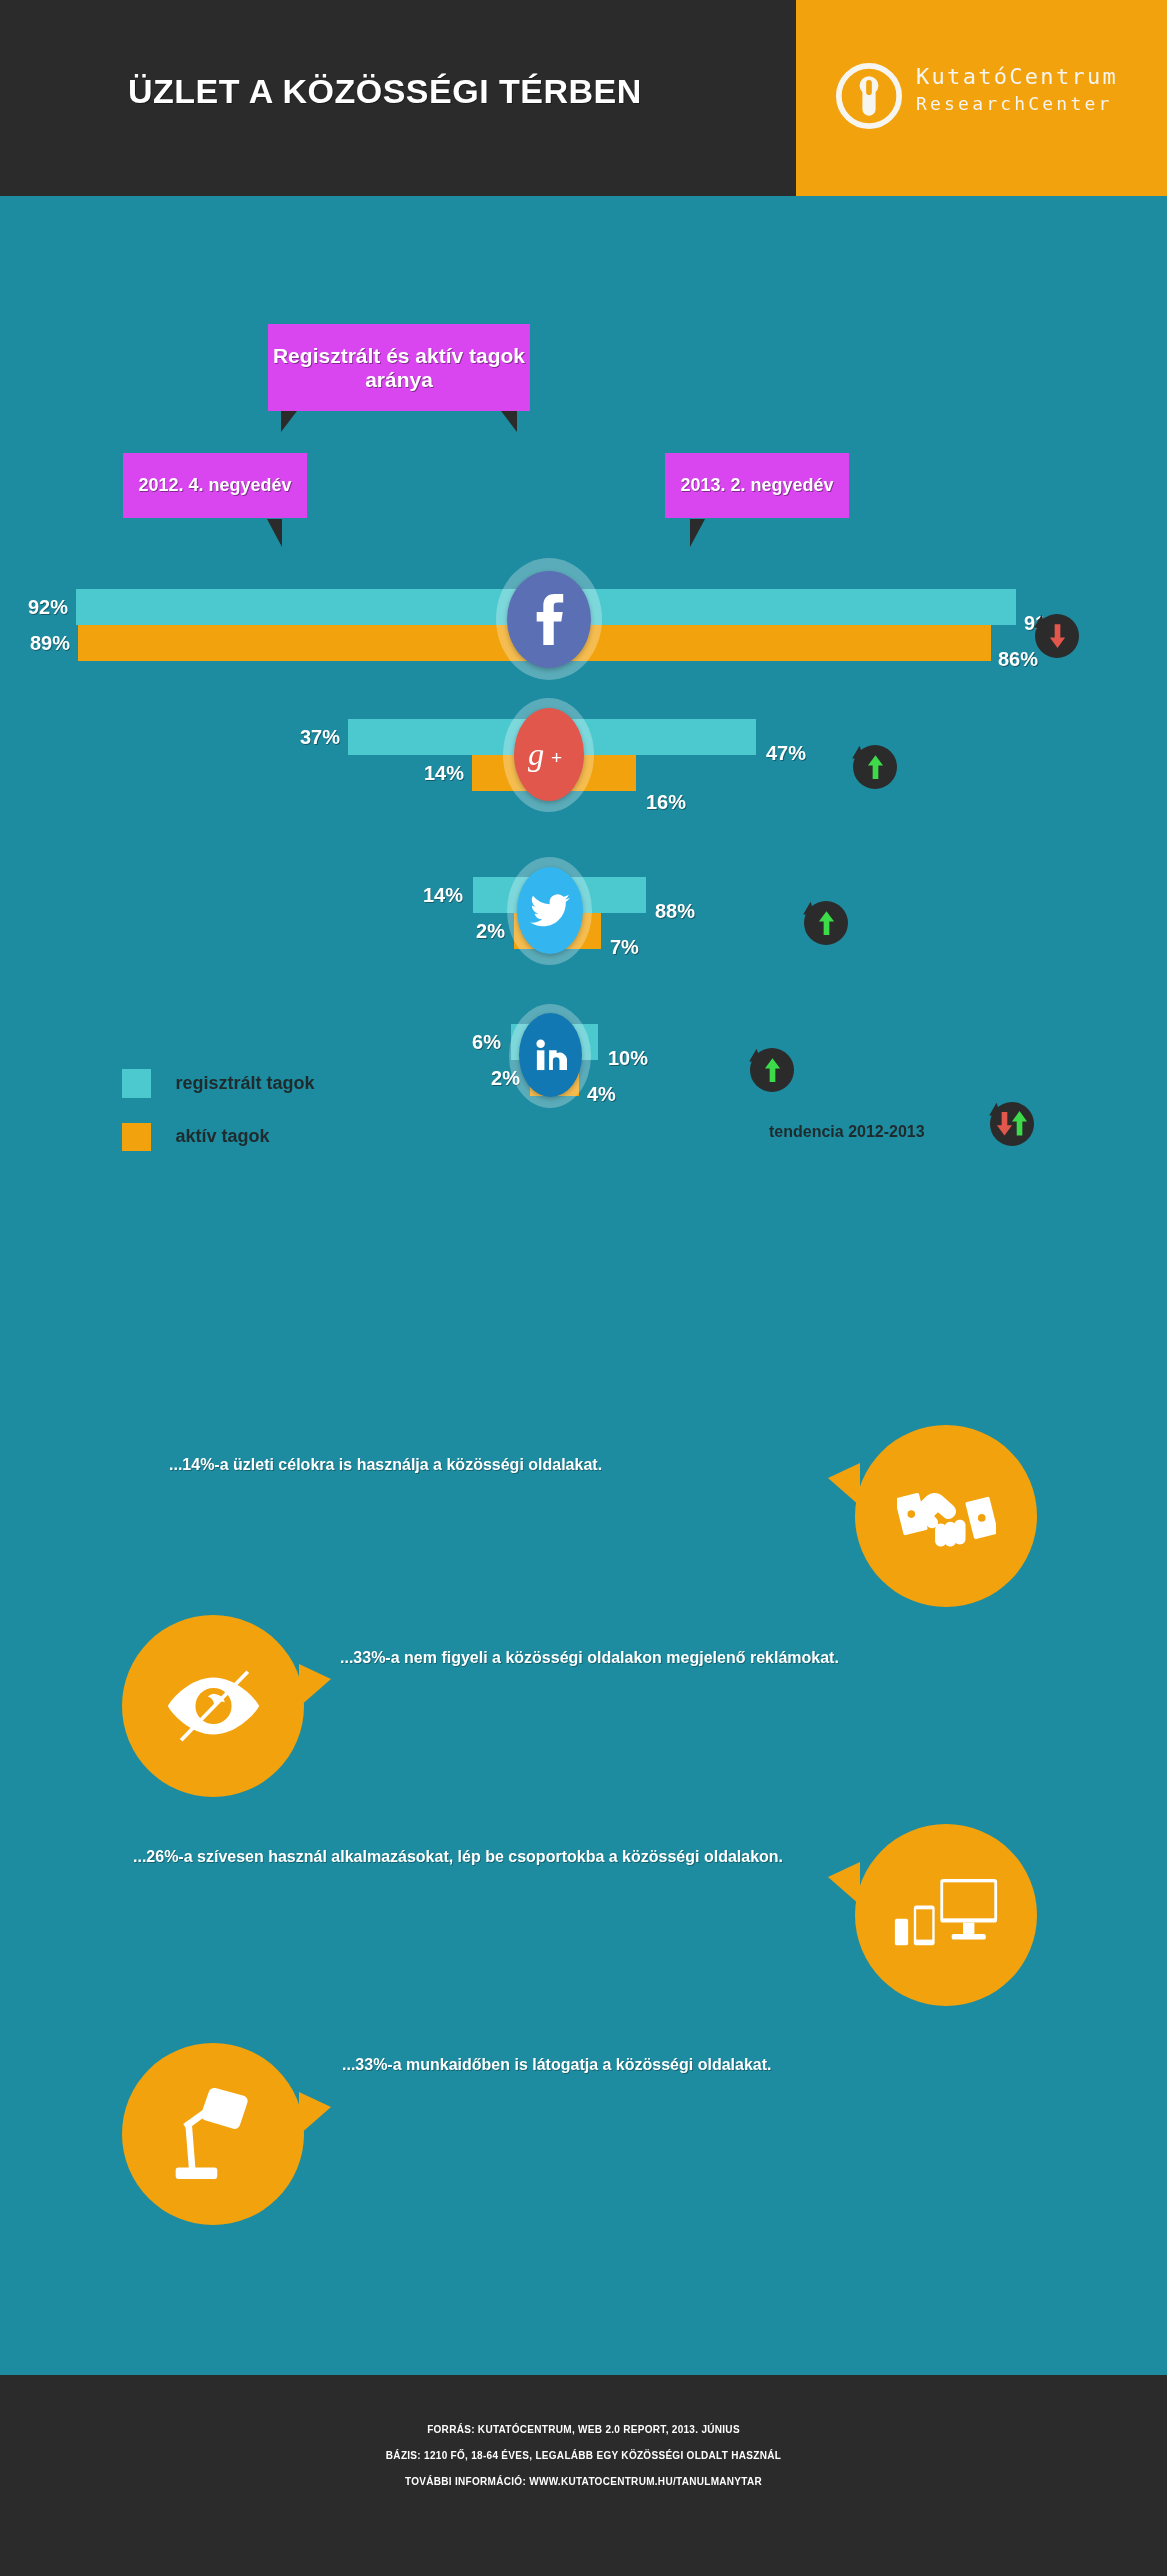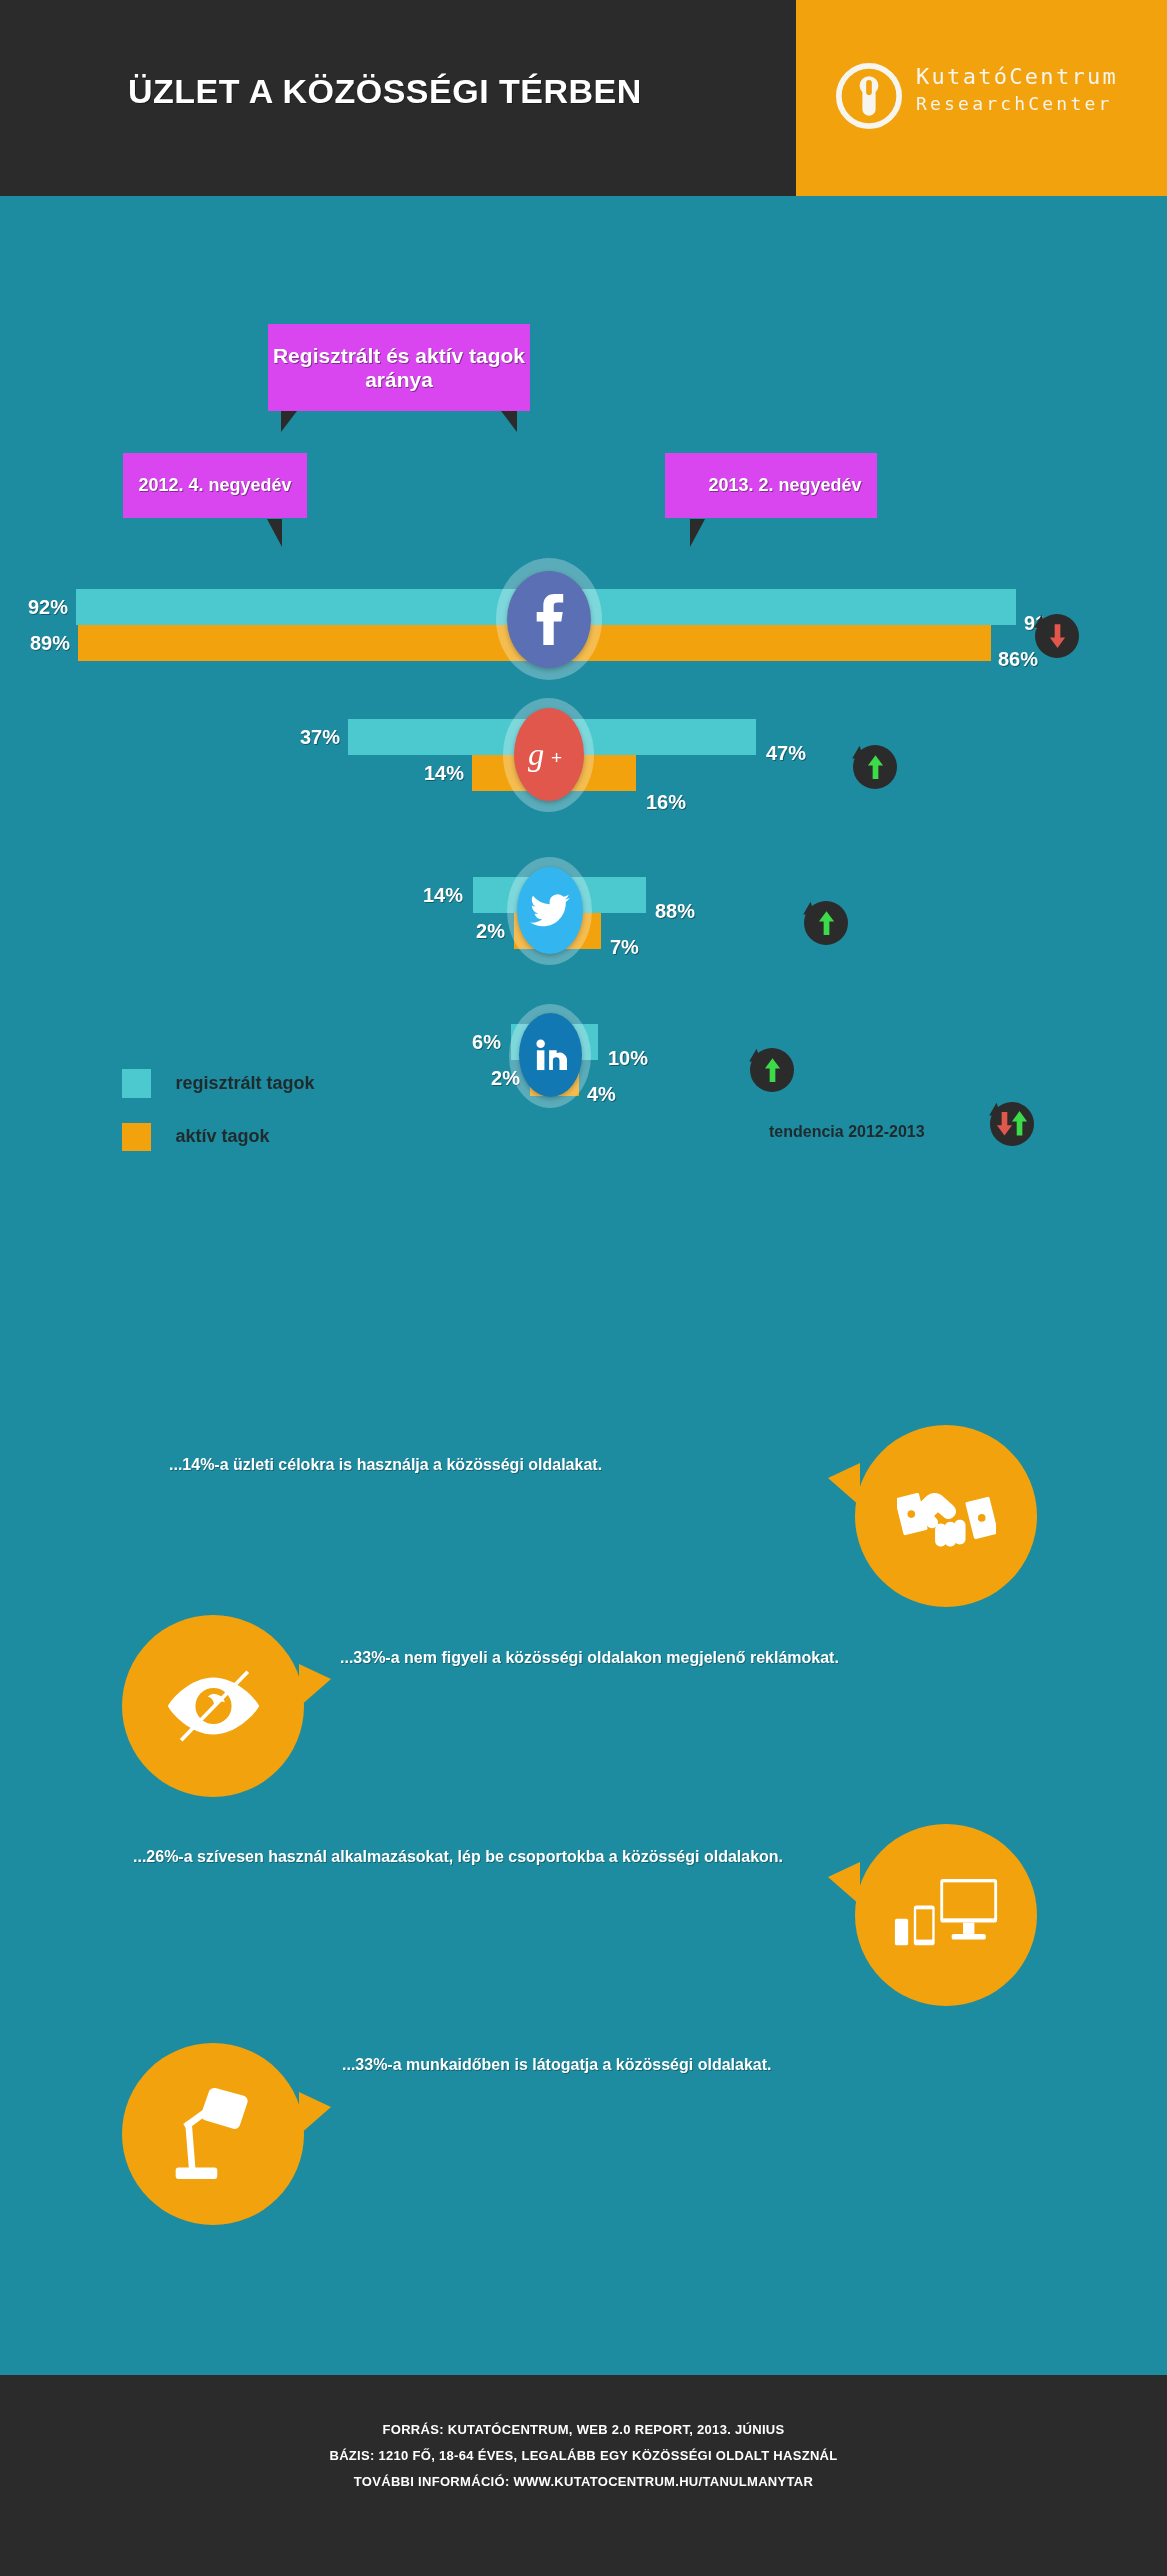--- a/index.html
+++ b/index.html
@@ -38,21 +38,21 @@
      display:flex;align-items:center;justify-content:center;text-align:center;
      text-shadow:0.9px 0.9px 0 rgba(0,0,0,.4);}
   .banner .tail-l,.banner .tail-r{position:absolute;bottom:-21px;width:0;height:0;}
   .banner .tail-l{left:13.3px;border-left:16px solid #2b2b2b;border-bottom:21px solid transparent;}
   .banner .tail-r{right:13.3px;border-right:16px solid #2b2b2b;border-bottom:21px solid transparent;}
 
   #banner-main{left:268px;top:324px;width:262px;height:87px;font-size:21px;}
   .banner-main-box{left:268px;top:324px;width:262px;height:87px;}
 
   #banner-q1{left:123px;top:453px;width:184px;height:65px;font-size:18px;}
-  #banner-q2{left:665px;top:453px;width:184px;height:65px;font-size:18px;padding-left:28px;}
+  #banner-q2{left:665px;top:453px;width:184px;height:65px;font-size:18px;}
   #banner-q1 .tail-r{right:25px;border-right:15px solid #2b2b2b;border-bottom:28.5px solid transparent;bottom:-28.5px;}
   #banner-q2 .tail-r{right:auto;left:25px;border-right:none;border-left:15px solid #2b2b2b;border-bottom:28.5px solid transparent;bottom:-28.5px;}
 
   #banner-daily{left:283px;top:1282px;width:344px;height:76px;font-size:21px;}
 
   
   .chart{position:absolute;left:0;top:0;width:1167px;height:1197px;}
   .row{position:absolute;left:0;width:1167px;}
   .bar{position:absolute;height:36px;}
   .bar.reg{background:#4cc9cf;}
@@ -88,21 +88,21 @@
   .bubble{position:absolute;width:182px;height:182px;border-radius:50%;background:#f2a20c;
      display:flex;align-items:center;justify-content:center;}
   .bubble .beak{position:absolute;width:0;height:0;}
   .bubble.right .beak{left:-26.6px;top:38px;border-right:32px solid #f2a20c;
      border-top:15px solid transparent;border-bottom:28.5px solid transparent;}
   .bubble.left .beak{right:-26.6px;top:49px;border-left:32px solid #f2a20c;
      border-top:15px solid transparent;border-bottom:28.5px solid transparent;}
 
   
   .footer{position:absolute;left:0;top:2375px;width:1167px;height:201px;background:#2b2b2b;}
-  .footer-line{color:#ffffff;font-size:13px;font-weight:bold;text-align:center;letter-spacing:0.3px;line-height:26px;}
+  .footer-line{color:#ffffff;font-size:10px;font-weight:bold;text-align:center;letter-spacing:0.3px;line-height:26px;}
   .footer-inner{position:absolute;left:0;top:42px;width:1167px;}
 </style>
 </head>
 <body>
 
 <div class="page">
 
   <div class="header">
     <div class="header-dark"></div>
     <div class="header-orange"></div>

